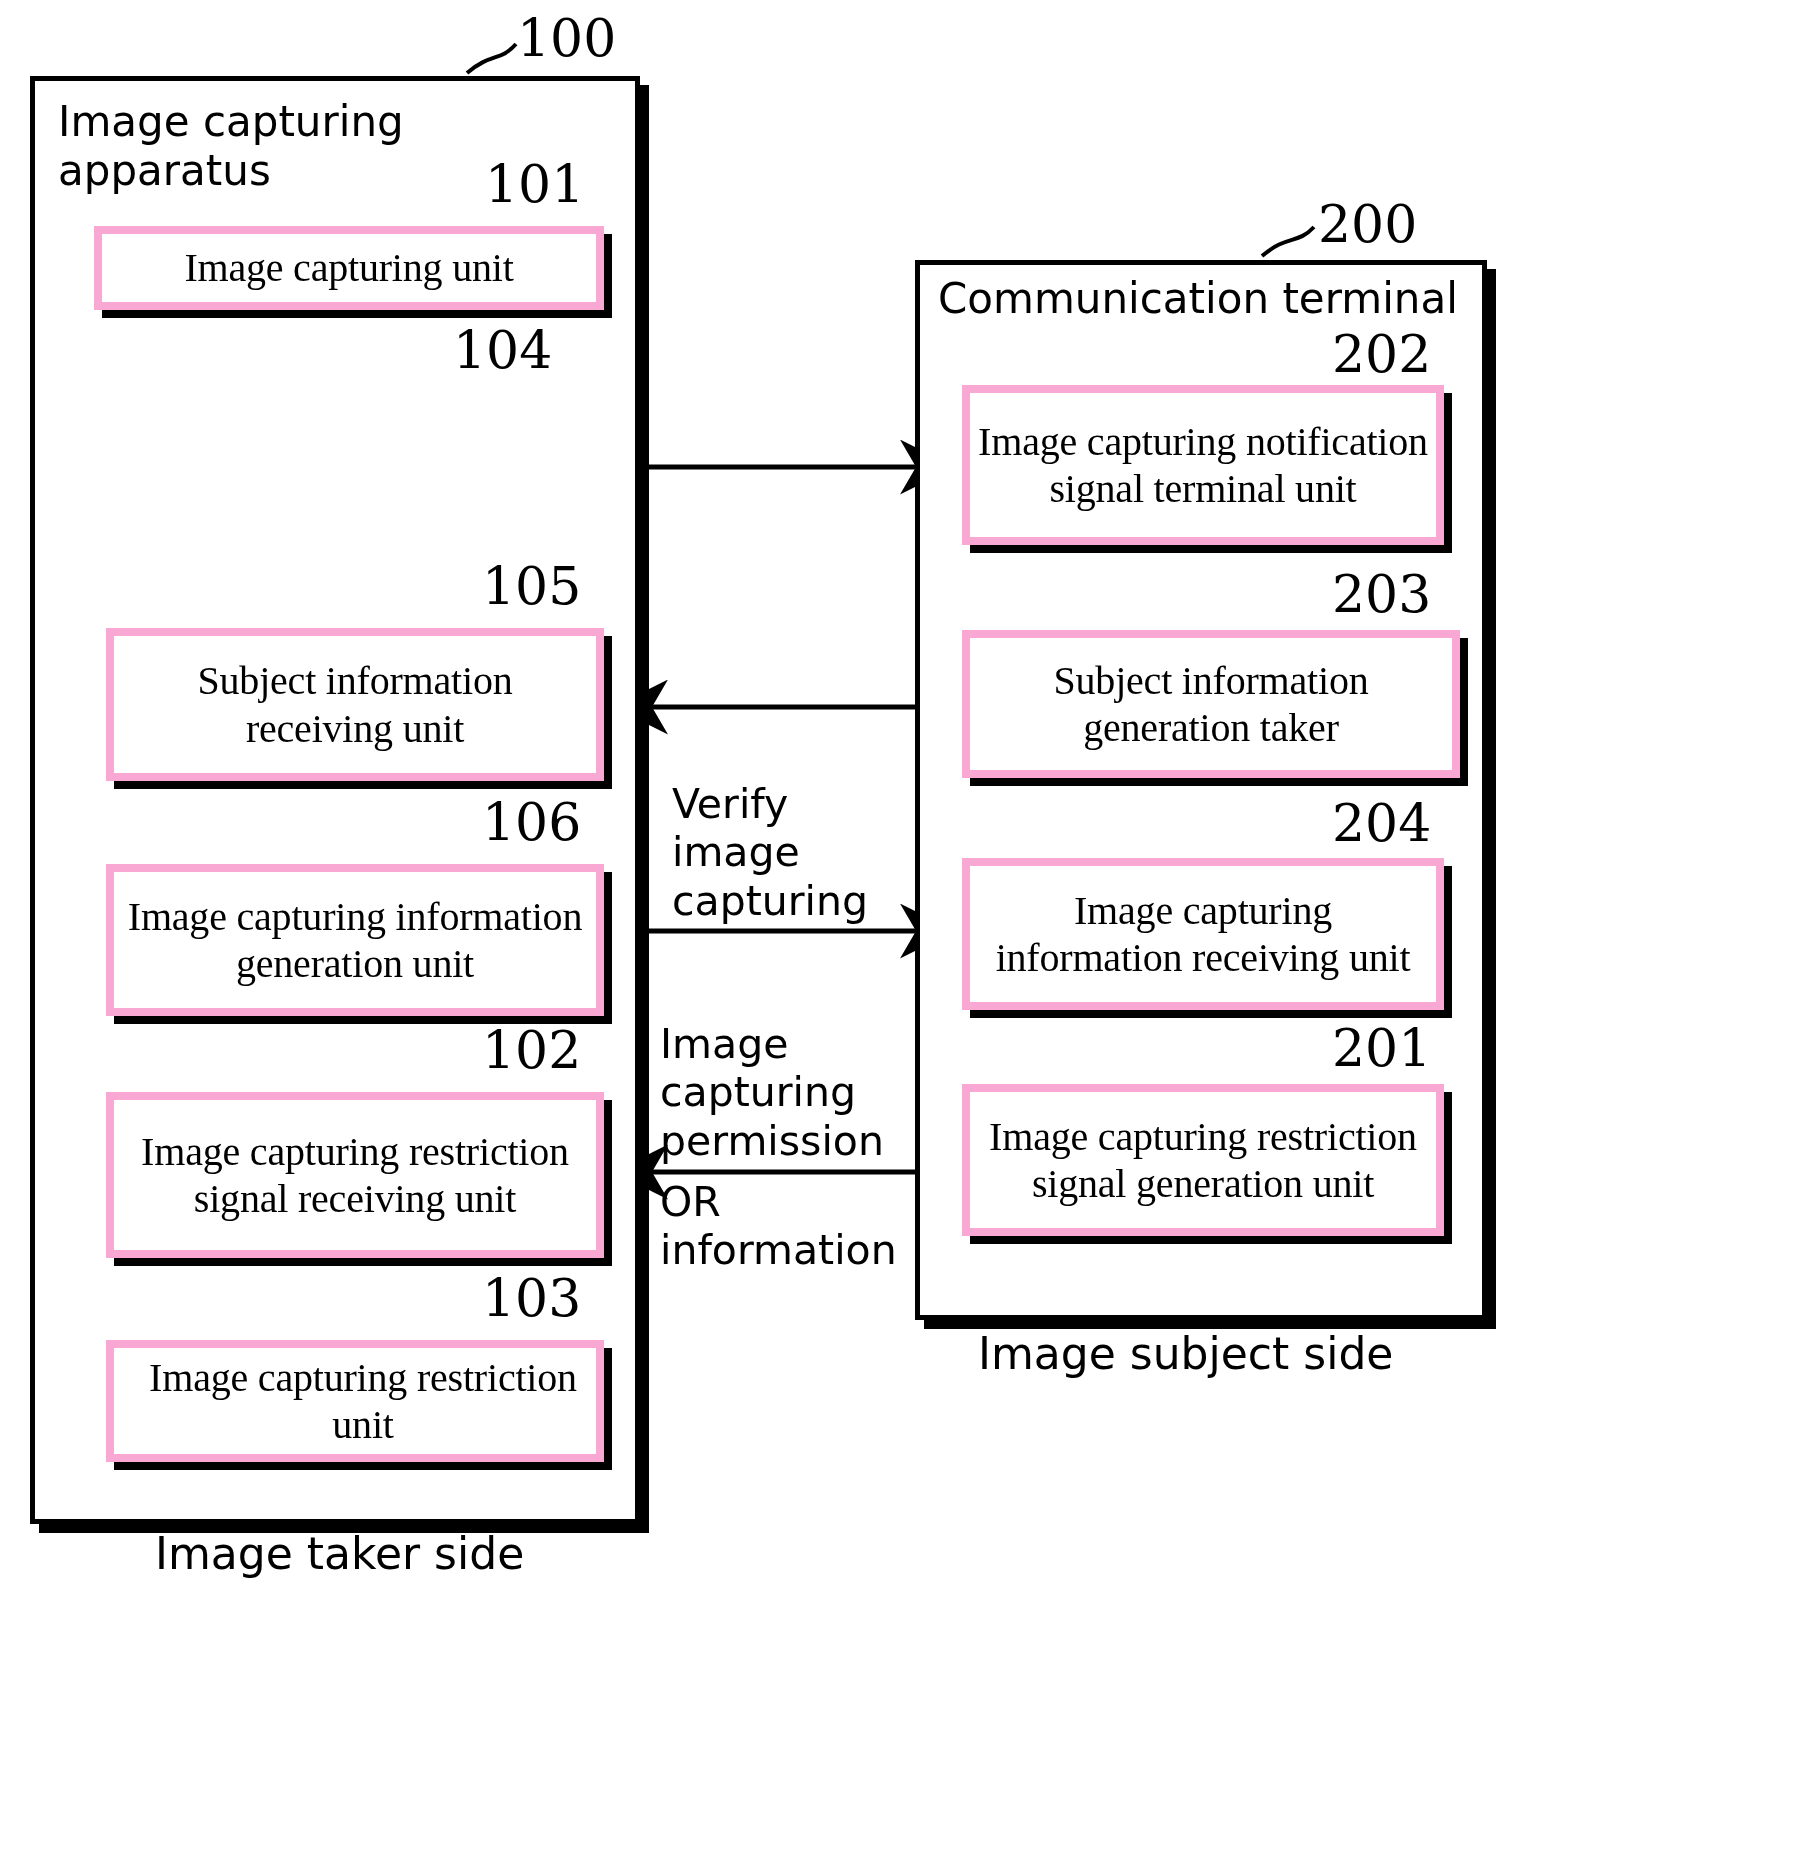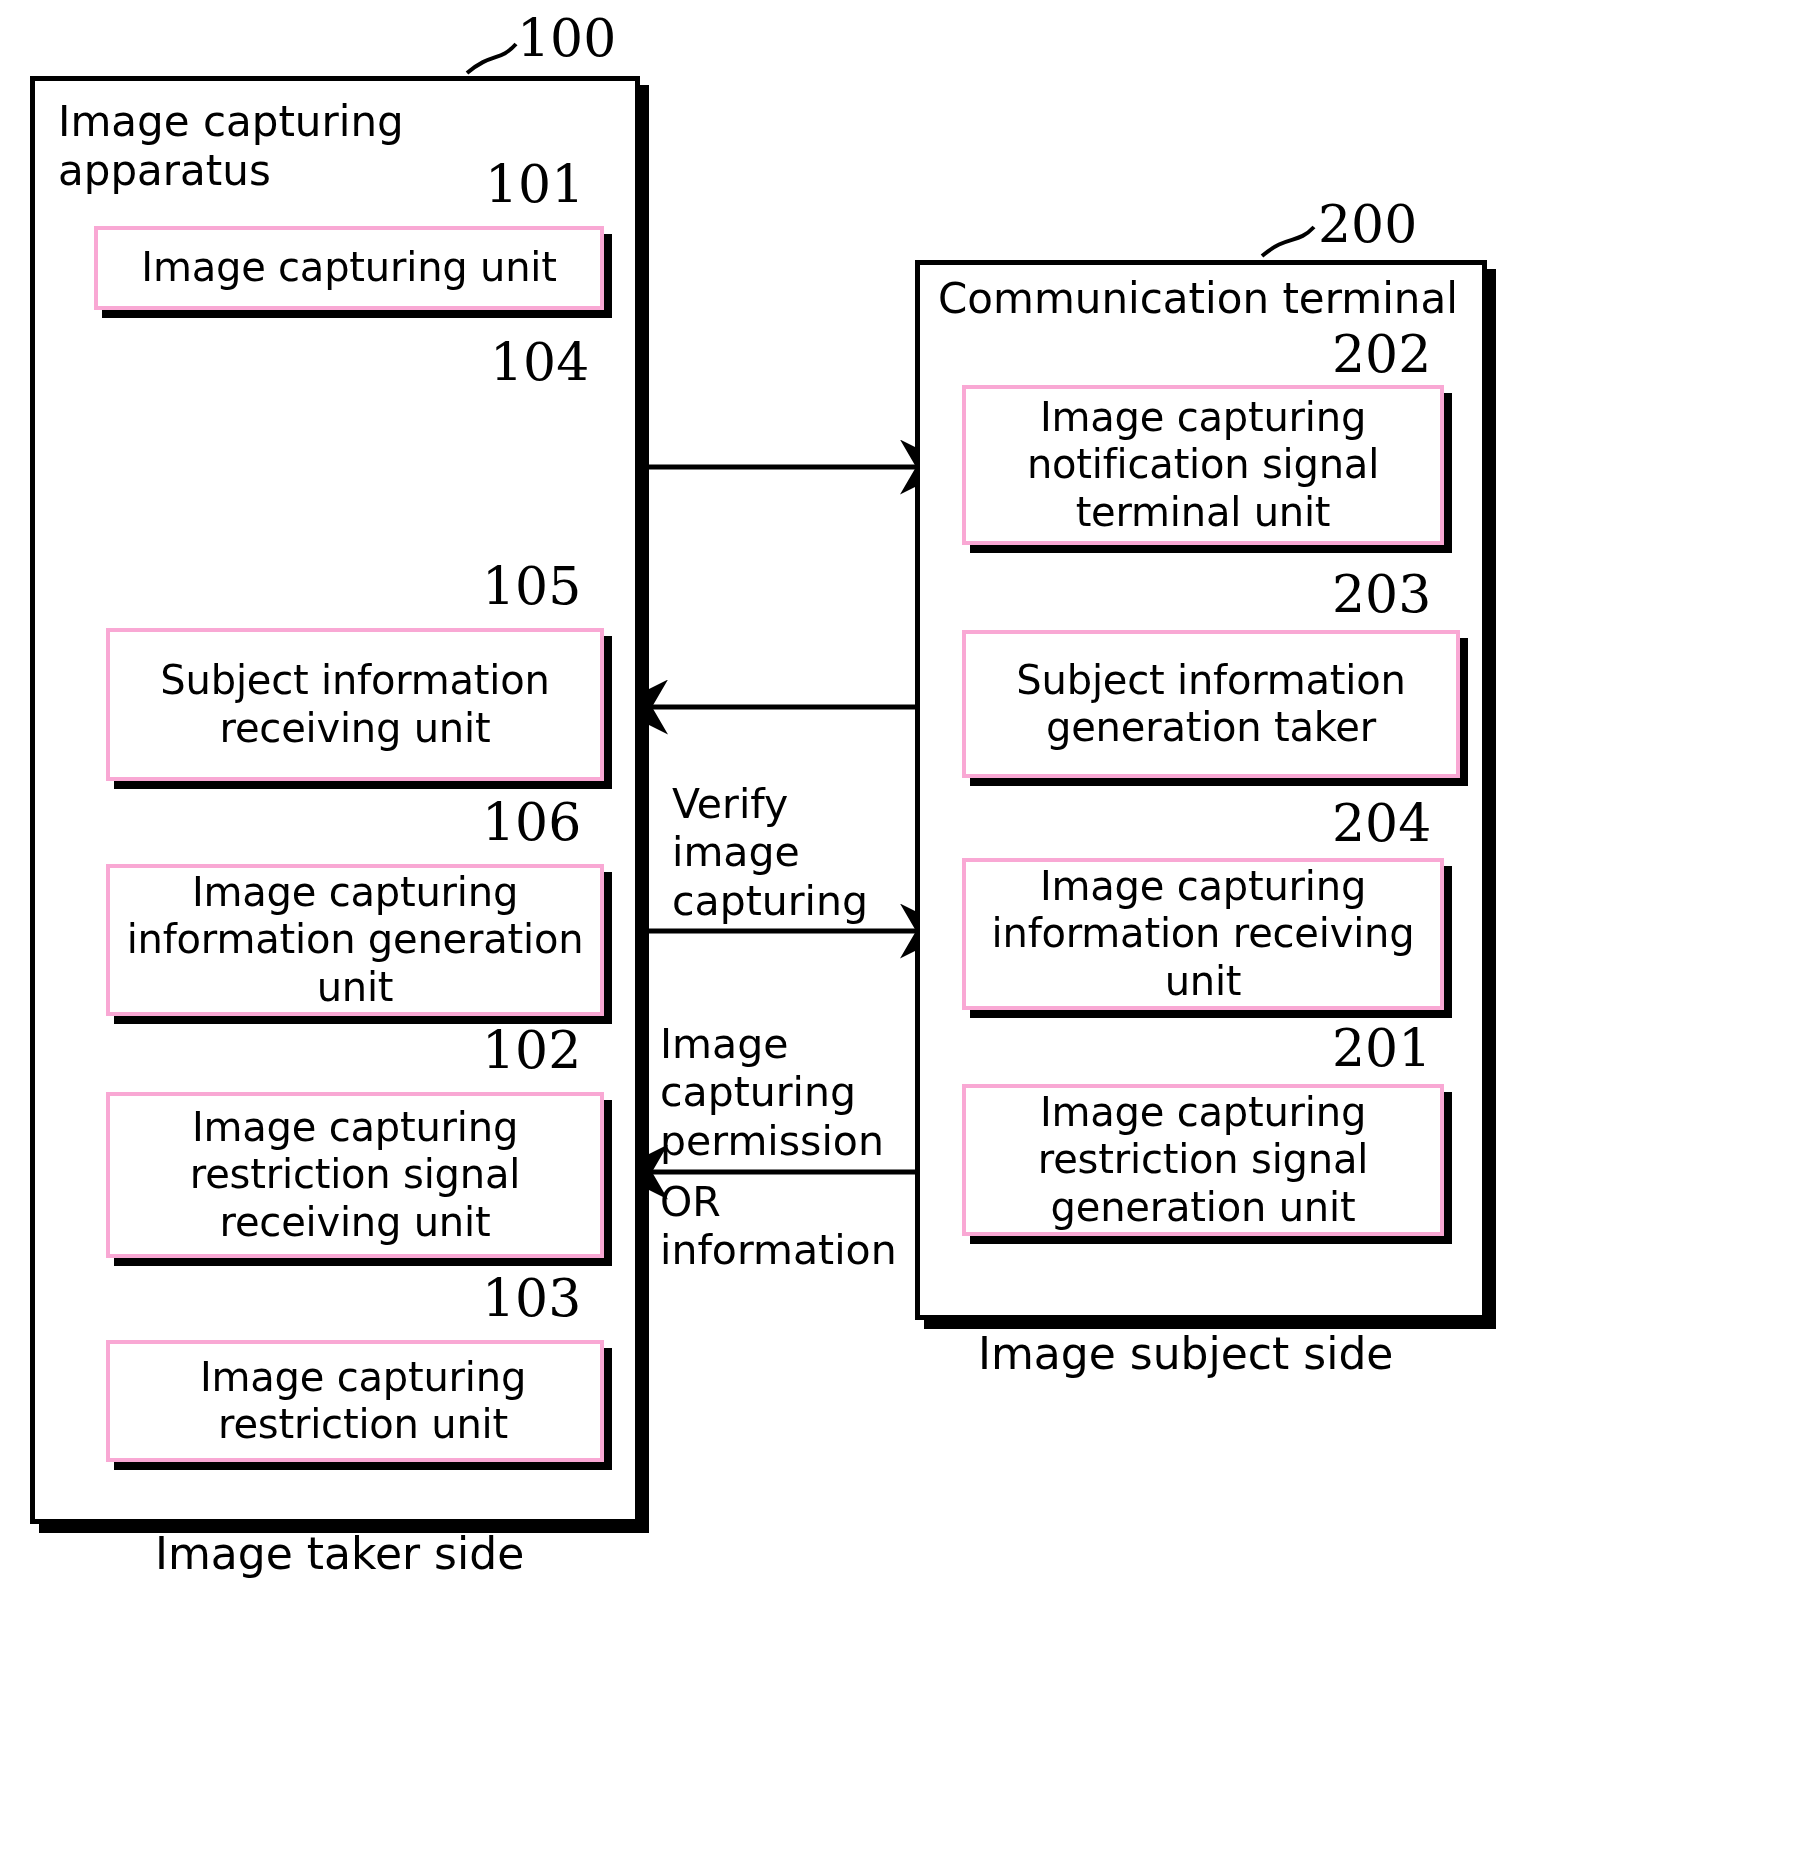--- a/index.html
+++ b/index.html
@@ -6,23 +6,23 @@
   body{width:1803px;height:1859px;position:relative;
        font-family:"DejaVu Sans","Liberation Sans",sans-serif;color:#000;
        -webkit-font-smoothing:none;}
   .stage{position:absolute;inset:0;width:1803px;height:1859px;overflow:hidden;}
 
   
   .panel{position:absolute;border:5px solid #000;background:#fff;box-sizing:border-box;
          box-shadow:9px 9px 0 0 #000;}
 
   
-  .unit{position:absolute;border:4px solid #f9a8d4;background:#fff;box-sizing:border-box;
+  .unit{position:absolute;border:8px solid #f9a8d4;background:#fff;box-sizing:border-box;
         box-shadow:8px 8px 0 0 #000;
-        display:flex;align-items:center;justify-content:center;text-align:center;}
+        display:flex;align-items:center;justify-content:center;text-align:center;font-family:Liberation Serif, serif;}
   .unit span{display:block;line-height:1.18;font-size:40px;letter-spacing:-0.2px;
              padding:0 6px;}
 
   
   .ptext{position:absolute;font-size:42px;line-height:1.16;white-space:pre-line;}
   .num{position:absolute;font-size:52px;font-family:"DejaVu Serif","Liberation Serif",serif;
        line-height:1;}
   .caption{position:absolute;font-size:44px;line-height:1.1;white-space:nowrap;}
   .midlabel{position:absolute;font-size:41px;line-height:1.18;white-space:pre-line;}
 
@@ -84,21 +84,21 @@
   <div class="num" style="left:517px;top:12px;">100</div>
 
   <div class="ptext" style="left:58px;top:98px;width:420px;">Image capturing
 apparatus</div>
 
   <div class="num" style="left:485px;top:158px;">101</div>
   <div class="unit" style="left:94px;top:226px;width:510px;height:84px;">
     <span>Image capturing unit</span>
   </div>
 
-  <div class="num" style="left:490px;top:324px;margin-top:12px;">104</div>
+  <div class="num" style="left:453px;top:324px;">104</div>
 
   <div class="num" style="left:482px;top:560px;">105</div>
   <div class="unit" style="left:106px;top:628px;width:498px;height:153px;">
     <span>Subject information
 receiving unit</span>
   </div>
 
   <div class="num" style="left:482px;top:796px;">106</div>
   <div class="unit" style="left:106px;top:864px;width:498px;height:152px;">
     <span>Image capturing

